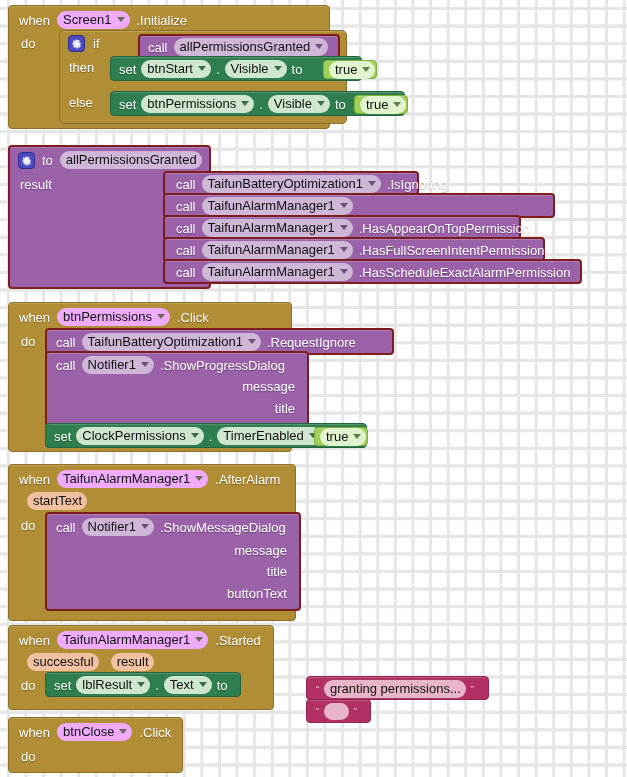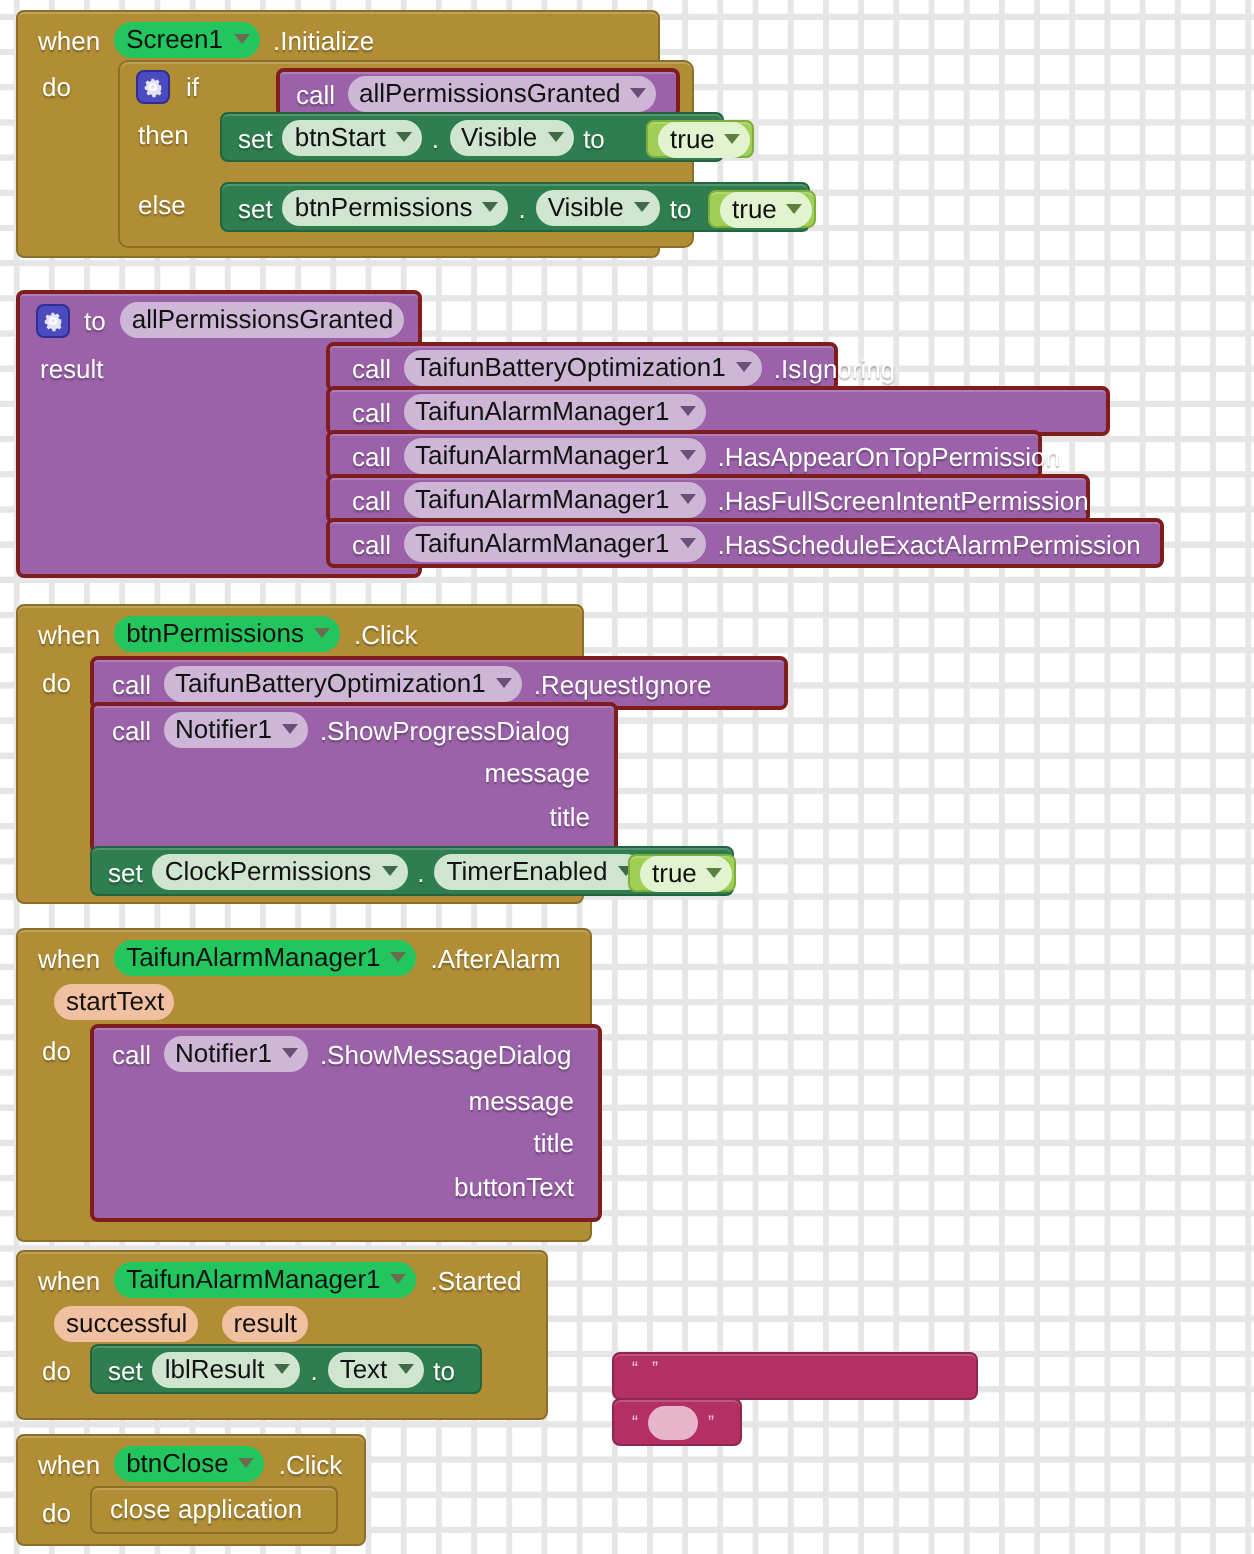--- a/index.html
+++ b/index.html
@@ -42,21 +42,21 @@
     border-radius:5px;
     box-shadow:inset 0 1px 0 rgba(255,255,255,.22);
     color:#fff;
   }
   .row{display:flex;align-items:center;}
   .lbl{color:#fff;font-size:13px;white-space:nowrap;text-shadow:0 1px 1px rgba(0,0,0,.35);}
 
   
   .field{
     display:inline-flex;align-items:center;gap:4px;
-    background:#22c55e;
+    background:#f0abfc;
     border-radius:9px;
     padding:1px 5px 2px 6px;
     font-size:13px;color:#111;
     white-space:nowrap;
     line-height:15px;
   }
   .field .caret{
     width:0;height:0;border-left:4px solid transparent;border-right:4px solid transparent;
     border-top:5px solid #6b6b52;display:inline-block;margin-left:1px;
   }
@@ -279,20 +279,23 @@
         </span>
         <span class="lbl">.ShowProgressDialog</span>
       </div>
       <div class="lbl" style="position:absolute;right:12px;top:26px;">message</div>
       <div class="lbl" style="position:absolute;right:12px;top:48px;">title</div>
     </div>
 
     <div class="blk c-pink piece" style="left:297px;top:373px;width:181px;height:22px;position:absolute;">
       <div class="row" style="position:absolute;left:7px;top:3px;gap:3px;align-items:center;">
         <span class="txtquote">“</span>
+        <span class="field pink">
+          <span>granting permissions...</span>
+        </span>
         <span class="txtquote">”</span>
       </div>
     </div>
 
     <div class="blk c-pink piece" style="left:297px;top:396px;width:63px;height:22px;position:absolute;">
       <div class="row" style="position:absolute;left:7px;top:3px;gap:3px;align-items:center;">
         <span class="txtquote">“</span>
         <span class="field pink" style="min-width:14px;min-height:14px;">
           <span></span>
         </span>
@@ -396,18 +399,15 @@
     <div class="row" style="position:absolute;left:10px;top:5px;gap:7px;">
       <span class="lbl">when</span>
       <span class="field">
         <span>btnClose</span>
         <i class="caret"></i>
       </span>
       <span class="lbl">.Click</span>
     </div>
     <div class="lbl" style="position:absolute;left:12px;top:31px;">do</div>
 
-    <div class="blk c-gold piece" style="left:36px;top:25px;width:122px;height:22px;">
-      <span class="lbl" style="position:absolute;left:9px;top:3px;">close application</span>
-    </div>
   </div>
 
 </div>
 
 </body></html>

